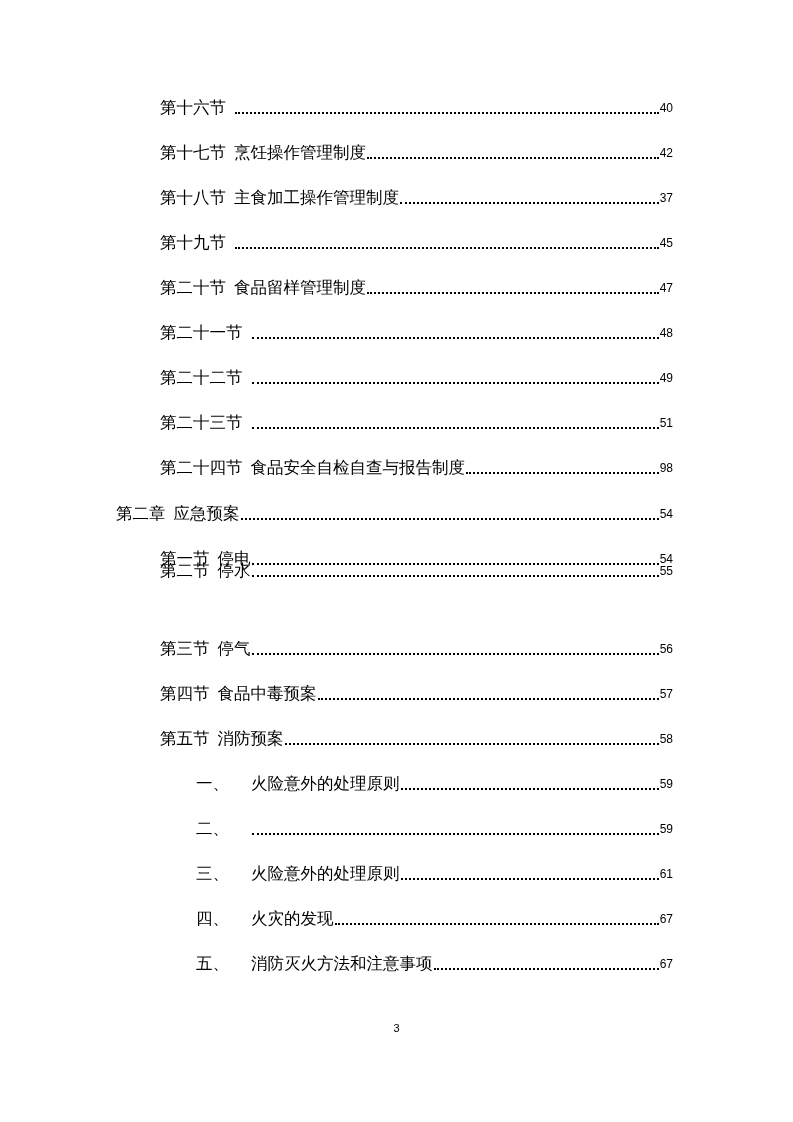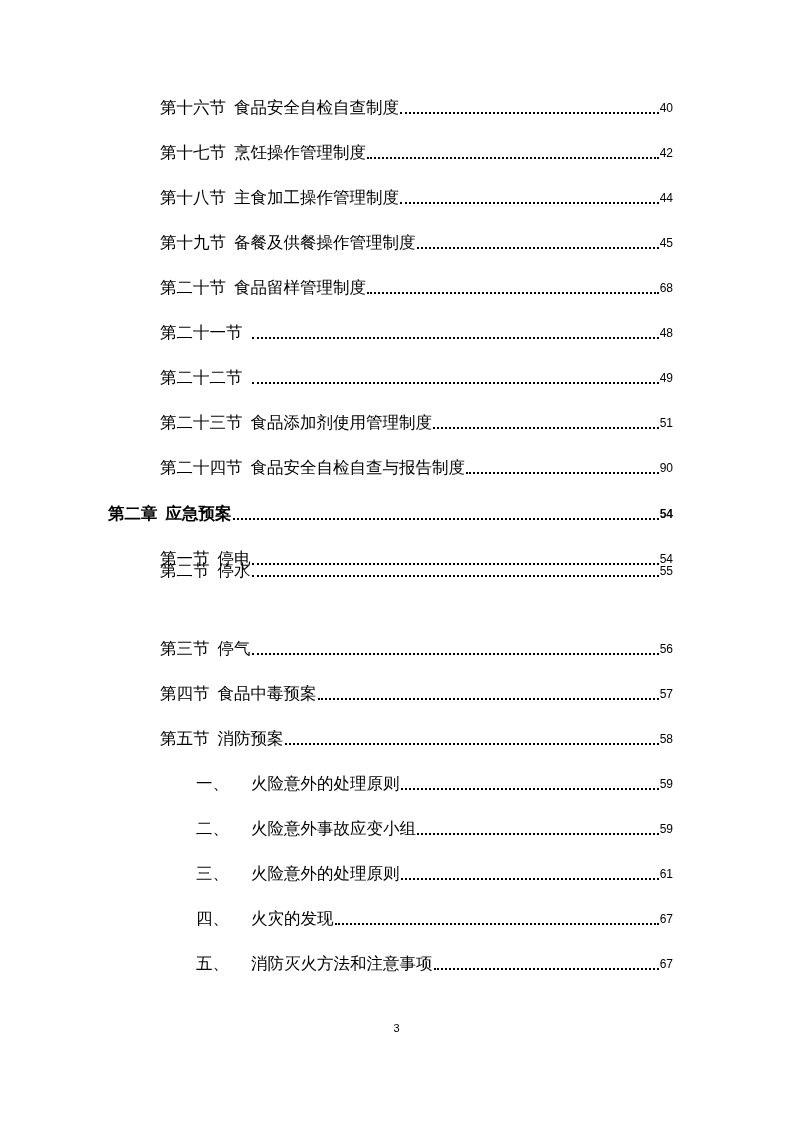--- a/index.html
+++ b/index.html
@@ -7,81 +7,78 @@
            font-family: "DejaVu Sans", "Liberation Sans", sans-serif; color: #000; }
     .toc { position: absolute; left: 0; top: 0; width: 793px; }
     .row { position: absolute; height: 24px; display: flex; align-items: flex-end;
            font-size: 16.5px; line-height: 24px; white-space: nowrap; right: 120px; justify-content: flex-end; }
     .row .label { flex: 0 0 auto; }
     .row .num { flex: 0 0 auto; margin-right: 8px; letter-spacing: 0; }
     .row .dots { flex: 1 1 auto; overflow: hidden; margin: 0 1px; position: relative; height: 24px; }
     .row .dots::after { content: ""; position: absolute; left: 0; right: 0; bottom: 6px;
            border-bottom: 2px dotted #000; }
     .row .page { flex: 0 0 auto; font-family: "Liberation Sans", sans-serif; font-size: 12px; }
-    .lvl1 { left: 108px; font-weight: bold; }
+    .lvl1 { left: 116px; }
     .lvl2 { left: 160px; }
     .lvl3 { left: 196px; }
     .footer { position: absolute; top: 1022px; left: 0; width: 793px; text-align: center;
            font-size: 11px; font-family: "Liberation Sans", sans-serif; }
   </style>
 </head>
 <body>
 
 <div class="toc">
   <div class="row lvl2" style="top:96px">
     <span class="num">第十六节</span>
-    <span class="label">食品安全自检自查制度</span>
     <span class="dots"></span>
     <span class="page">40</span>
   </div>
   <div class="row lvl2" style="top:141px">
     <span class="num">第十七节</span>
     <span class="label">烹饪操作管理制度</span>
     <span class="dots"></span>
     <span class="page">42</span>
   </div>
   <div class="row lvl2" style="top:186px">
     <span class="num">第十八节</span>
     <span class="label">主食加工操作管理制度</span>
     <span class="dots"></span>
-    <span class="page">44</span>
+    <span class="page">37</span>
   </div>
   <div class="row lvl2" style="top:231px">
     <span class="num">第十九节</span>
-    <span class="label">备餐及供餐操作管理制度</span>
     <span class="dots"></span>
     <span class="page">45</span>
   </div>
   <div class="row lvl2" style="top:276px">
     <span class="num">第二十节</span>
     <span class="label">食品留样管理制度</span>
     <span class="dots"></span>
-    <span class="page">68</span>
+    <span class="page">47</span>
   </div>
   <div class="row lvl2" style="top:321px">
     <span class="num">第二十一节</span>
     <span class="dots"></span>
     <span class="page">48</span>
   </div>
   <div class="row lvl2" style="top:366px">
     <span class="num">第二十二节</span>
     <span class="dots"></span>
     <span class="page">49</span>
   </div>
   <div class="row lvl2" style="top:411px">
     <span class="num">第二十三节</span>
-    <span class="label">食品添加剂使用管理制度</span>
     <span class="dots"></span>
     <span class="page">51</span>
   </div>
   <div class="row lvl2" style="top:456px">
     <span class="num">第二十四节</span>
     <span class="label">食品安全自检自查与报告制度</span>
     <span class="dots"></span>
-    <span class="page">90</span>
+    <span class="page">98</span>
   </div>
   <div class="row lvl1" style="top:502px">
     <span class="num">第二章</span>
     <span class="label">应急预案</span>
     <span class="dots"></span>
     <span class="page">54</span>
   </div>
   <div class="row lvl2" style="top:547px">
     <span class="num">第一节</span>
     <span class="label">停电</span>
@@ -113,21 +110,20 @@
     <span class="page">58</span>
   </div>
   <div class="row lvl3" style="top:772px">
     <span class="num" style="margin-right:22px">一、</span>
     <span class="label">火险意外的处理原则</span>
     <span class="dots"></span>
     <span class="page">59</span>
   </div>
   <div class="row lvl3" style="top:817px">
     <span class="num" style="margin-right:22px">二、</span>
-    <span class="label">火险意外事故应变小组</span>
     <span class="dots"></span>
     <span class="page">59</span>
   </div>
   <div class="row lvl3" style="top:862px">
     <span class="num" style="margin-right:22px">三、</span>
     <span class="label">火险意外的处理原则</span>
     <span class="dots"></span>
     <span class="page">61</span>
   </div>
   <div class="row lvl3" style="top:907px">

